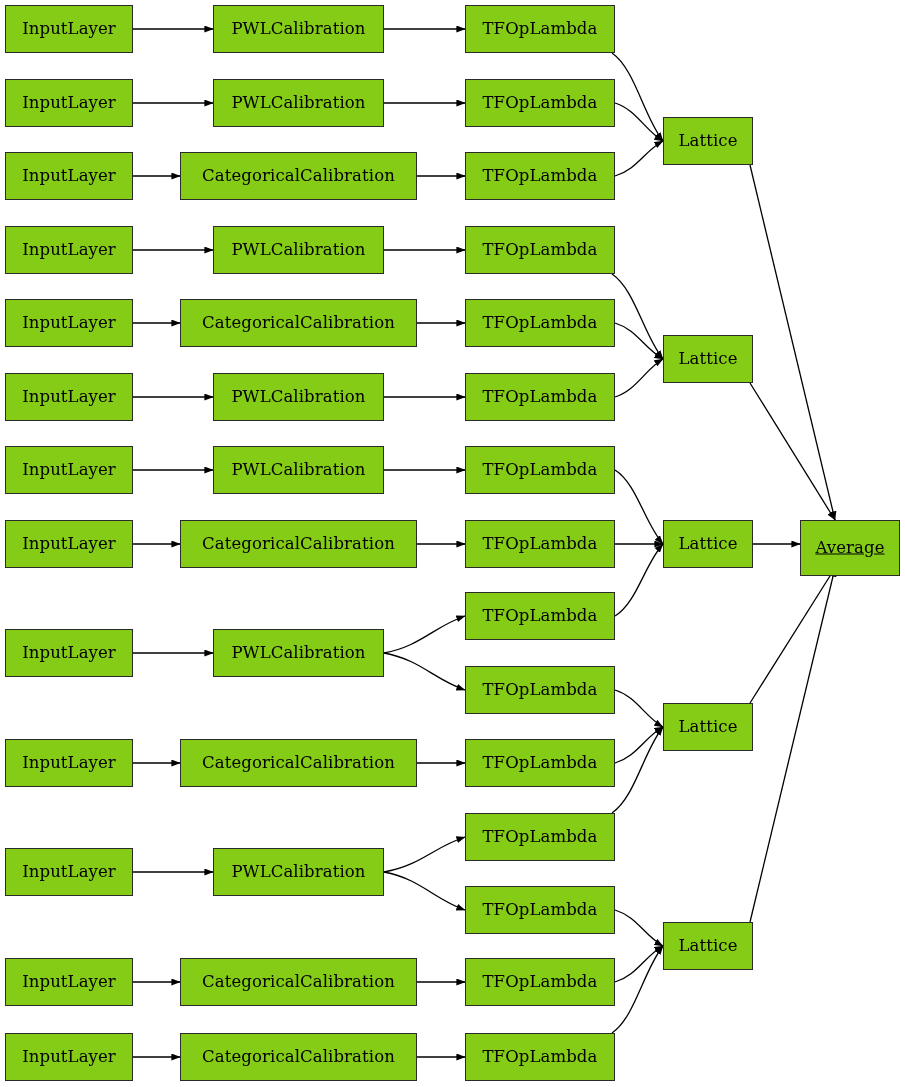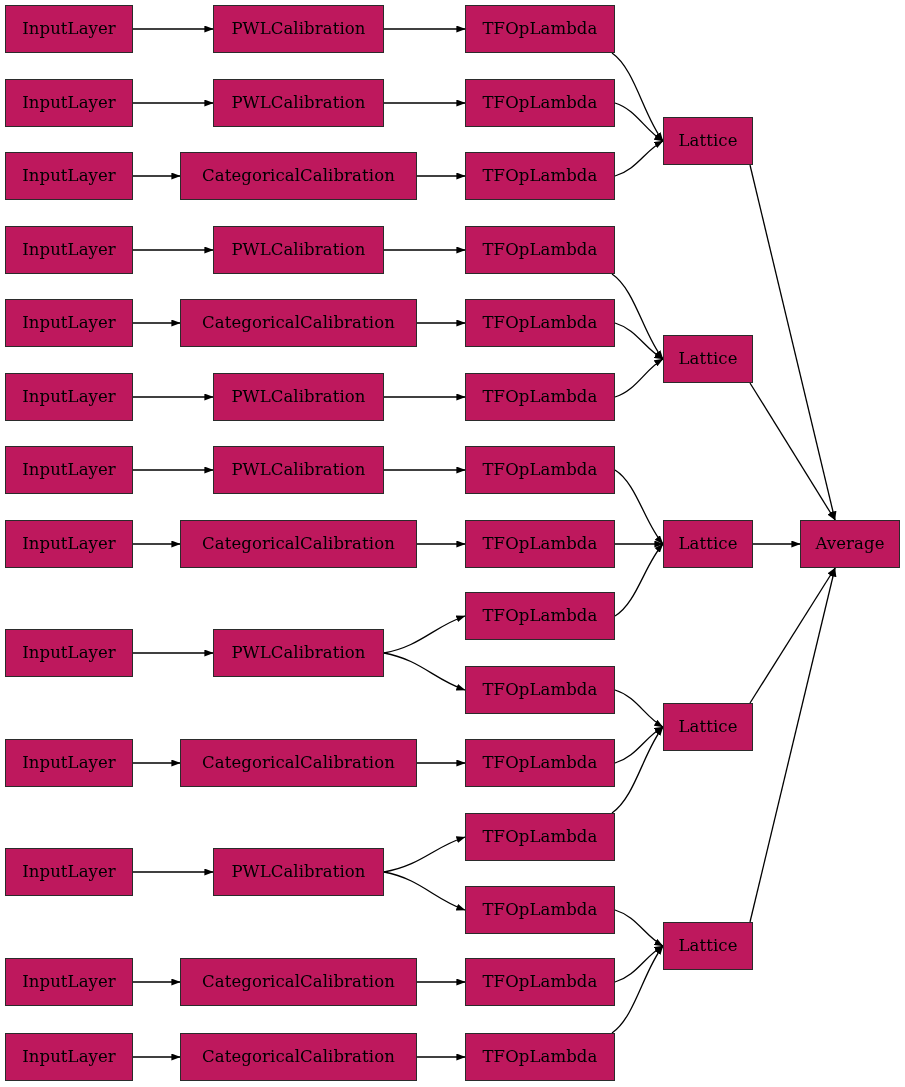--- a/index.html
+++ b/index.html
@@ -22,21 +22,21 @@
     left: 0;
     top: 0;
     width: 905px;
     height: 1087px;
     pointer-events: none;
   }
   .node {
     position: absolute;
     box-sizing: border-box;
     border: 1.4px solid #2b2b2b;
-    background: #be185d;
+    background: #84cc16;
     display: flex;
     align-items: center;
     justify-content: center;
     line-height: 1;
     color: #000000;
     font-size: 16.5px;
     white-space: nowrap;
     letter-spacing: 0.1px;
   }
   .node-label {
@@ -237,17 +237,17 @@
       </div>
       <div class="node" style="left: 663px; top: 520px; width: 90px; height: 48px;">
         <span class="node-label">Lattice</span>
       </div>
       <div class="node" style="left: 663px; top: 703px; width: 90px; height: 48px;">
         <span class="node-label">Lattice</span>
       </div>
       <div class="node" style="left: 663px; top: 922px; width: 90px; height: 48px;">
         <span class="node-label">Lattice</span>
       </div>
-      <div class="node" style="left: 800px; top: 520px; width: 100px; height: 48px;">
+      <div class="node" style="left: 800px; top: 520px; width: 100px; height: 56px; text-decoration: underline;">
         <span class="node-label">Average</span>
       </div>
     </div>
 </div>
 
 </body></html>

